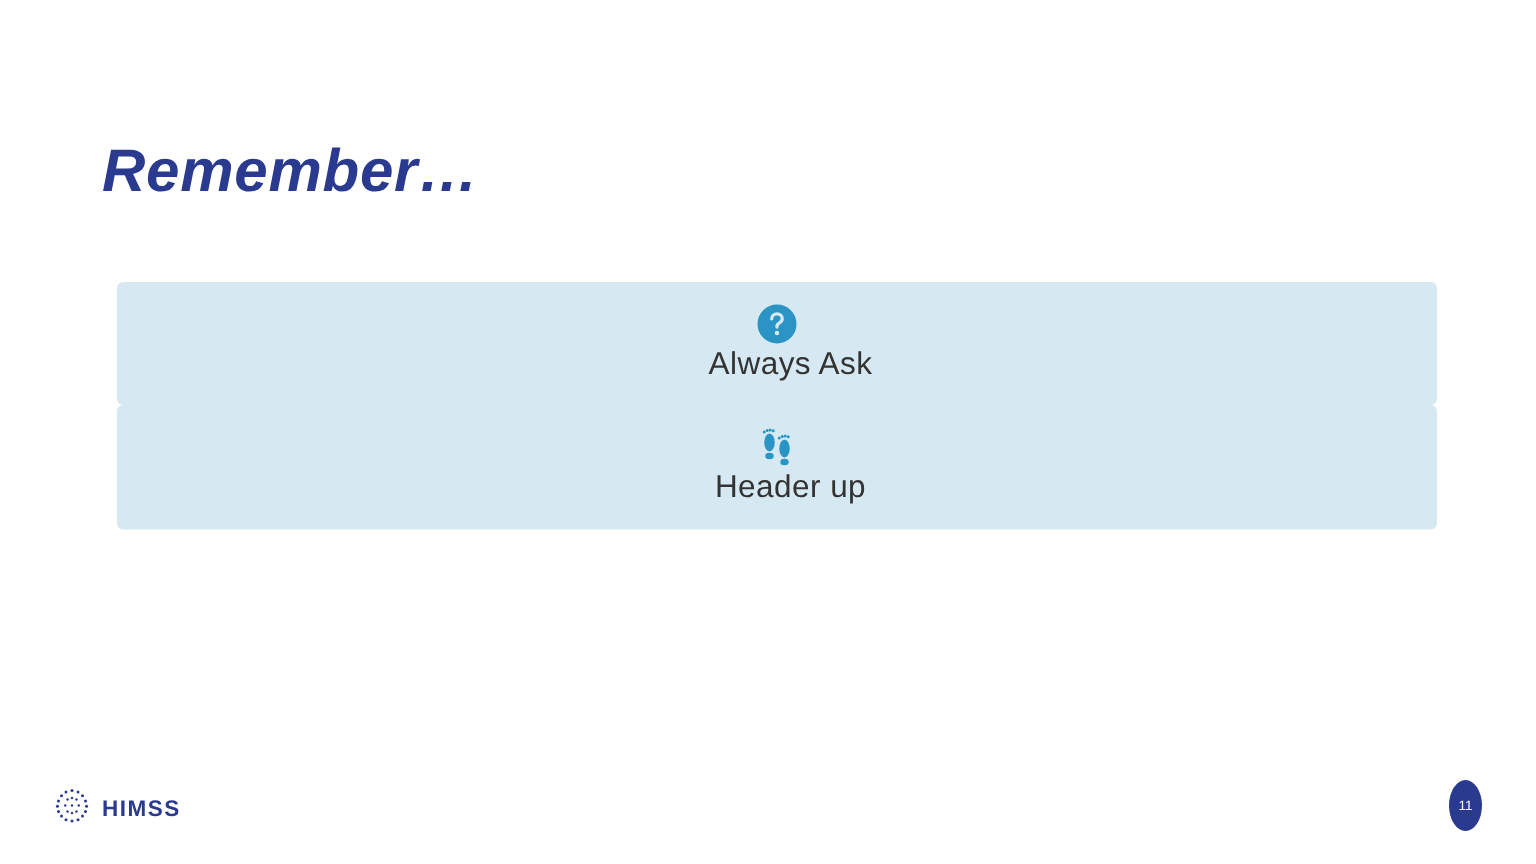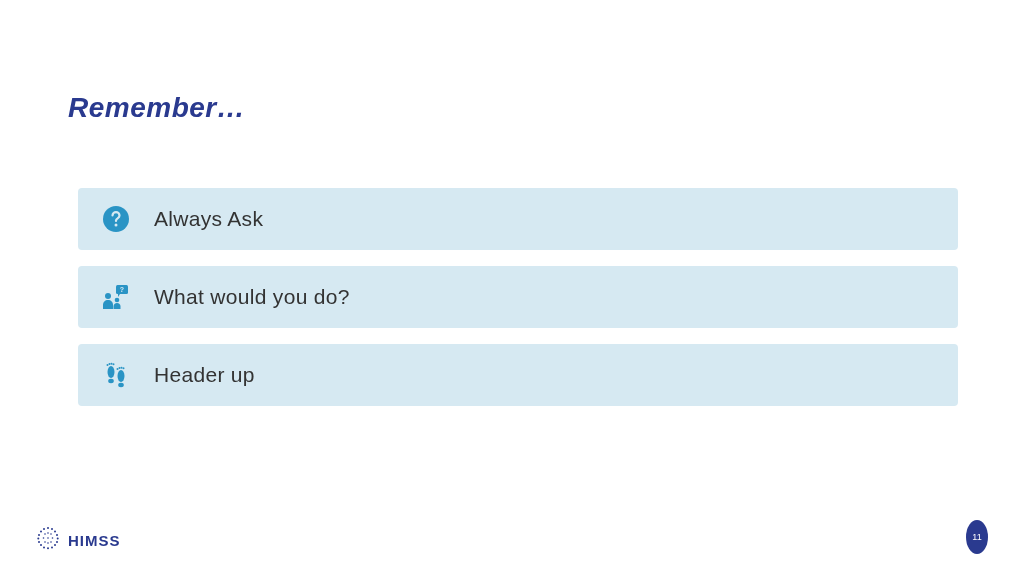--- a/index.html
+++ b/index.html
@@ -1,21 +1,21 @@
 <!DOCTYPE html>
 <html><head>
 <meta charset="utf-8">
 <style>
   * { box-sizing: border-box; margin: 0; padding: 0; }
   html, body { width: 1024px; height: 576px; background: #ffffff; font-family: "Century Gothic", "Avenir", "Segoe UI", sans-serif; overflow: hidden; }
   .slide { position: relative; width: 1024px; height: 576px; }
   .header-footer { position: absolute; top: 48px; left: 72px; font-size: 11px; letter-spacing: 0.2px; color: #2a3a8f; }
-  .title { position: absolute; top: 92px; left: 68px; font-size: 28px; font-style: italic; font-weight: 700; color: #2a3a8f; letter-spacing: 0.5px; }
+  .title { position: absolute; top: 92px; left: 68px; font-size: 40px; font-style: italic; font-weight: 700; color: #2a3a8f; letter-spacing: 0.5px; }
   .items { position: absolute; top: 188px; left: 78px; right: 66px; }
-  .item-row { background: #d6e9f2; border-radius: 4px; padding: 14px 18px 14px 18px; margin-bottom: 16px; display: flex; align-items: center; min-height: 62px; }
+  .item-row { background: #d6e9f2; border-radius: 4px; padding: 14px 18px 14px 18px; margin-bottom: 0; display: flex; align-items: center; min-height: 62px; flex-direction: column; }
   .item-icon { width: 40px; min-width: 40px; display: flex; align-items: center; justify-content: center; }
   .item-icon svg { display: block; }
   .item-label { margin-left: 18px; font-size: 21px; color: #333333; line-height: 1.25; font-weight: 300; letter-spacing: 0.3px; }
   .footer-logo { position: absolute; left: 36px; bottom: 22px; display: flex; align-items: center; }
   .footer-logo .logo-text { font-weight: 700; letter-spacing: 1px; font-size: 15px; color: #2a3a8f; margin-left: 8px; }
   .page-num { position: absolute; right: 36px; bottom: 22px; width: 22px; height: 34px; border-radius: 50%; background: #2a3a8f; color: #ffffff; font-size: 9px; display: flex; align-items: center; justify-content: center; margin-top: 12px; }
 </style>
 </head>
 <body>
 
@@ -31,34 +31,20 @@
         <svg width="28" height="28" viewBox="0 0 28 28">
           <circle cx="14" cy="14" r="13" fill="#2a94c5"></circle>
           <path d="M10.5 10.5c0-1.9 1.6-3.3 3.5-3.3s3.5 1.4 3.5 3.3c0 1.4-.9 2.1-1.9 2.8-.9.6-1.6 1.1-1.6 2.2v.5" stroke="#d6e9f2" stroke-width="2.2" fill="none" stroke-linecap="round"></path>
           <circle cx="14" cy="20" r="1.5" fill="#d6e9f2"></circle>
         </svg>
       </span>
       <span class="item-label">Always Ask</span>
     </div>
 
 
-    <div class="item-row">
-      <span class="item-icon">
-        <svg width="28" height="24" viewBox="0 0 28 24">
-          <rect x="14" y="0" width="12" height="9" rx="1.5" fill="#2a94c5"></rect>
-          <path d="M18 9l-2 3v-3z" fill="#2a94c5"></path>
-          <text x="20" y="7" font-size="7" font-weight="700" fill="#d6e9f2" text-anchor="middle">?</text>
-          <circle cx="6" cy="11" r="3" fill="#2a94c5"></circle>
-          <path d="M1 24v-4c0-3 2-5 5-5s5 2 5 5v4z" fill="#2a94c5"></path>
-          <circle cx="15" cy="15" r="2.3" fill="#2a94c5"></circle>
-          <path d="M11.5 24v-2.5c0-2 1.5-3.5 3.5-3.5s3.5 1.5 3.5 3.5V24z" fill="#2a94c5"></path>
-        </svg>
-      </span>
-      <span class="item-label">What would you do?</span>
-    </div>
 
     <div class="item-row">
       <span class="item-icon">
         <svg width="24" height="28" viewBox="0 0 24 28">
           <ellipse cx="7" cy="11" rx="3.5" ry="6" fill="#2a94c5"></ellipse>
           <ellipse cx="7" cy="20" rx="2.8" ry="2.2" fill="#2a94c5"></ellipse>
           <circle cx="3.5" cy="4" r="1" fill="#2a94c5"></circle>
           <circle cx="5.5" cy="3" r="1" fill="#2a94c5"></circle>
           <circle cx="7.5" cy="2.7" r="1" fill="#2a94c5"></circle>
           <circle cx="9.5" cy="3.2" r="1" fill="#2a94c5"></circle>

